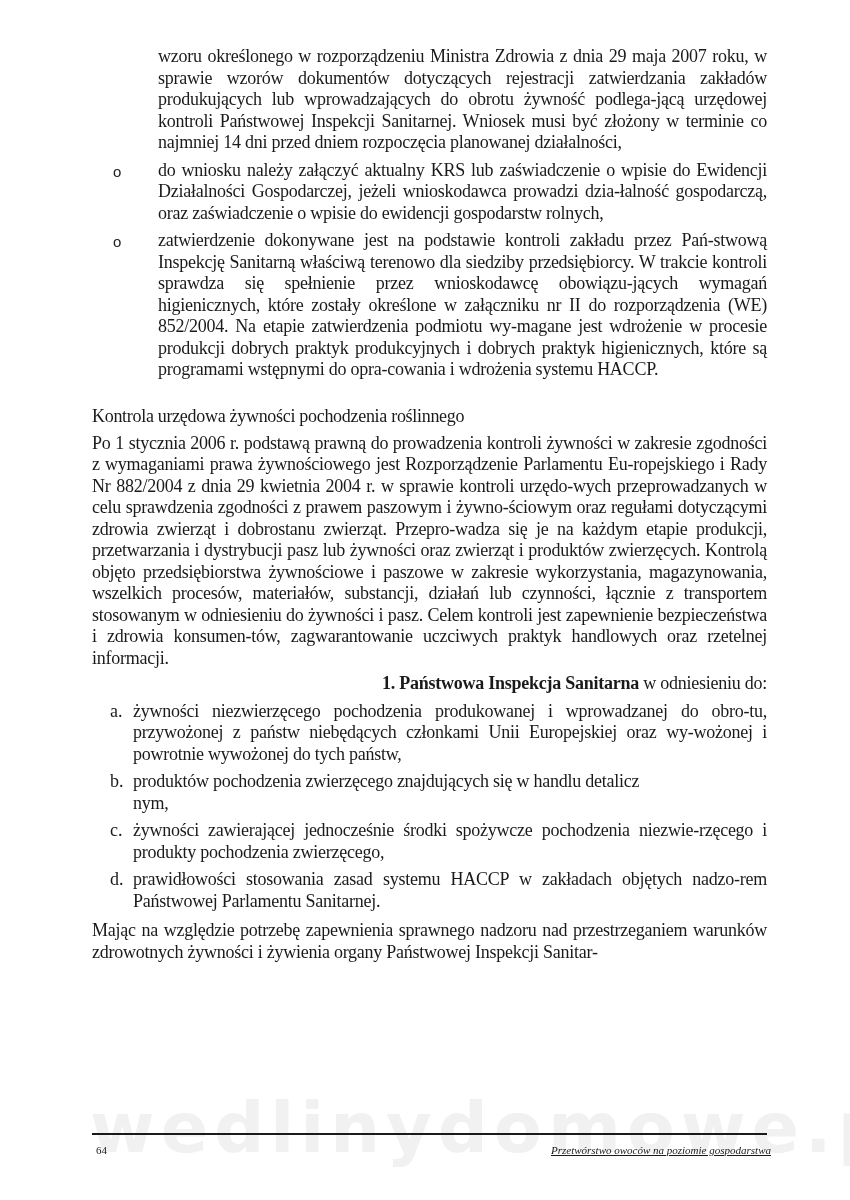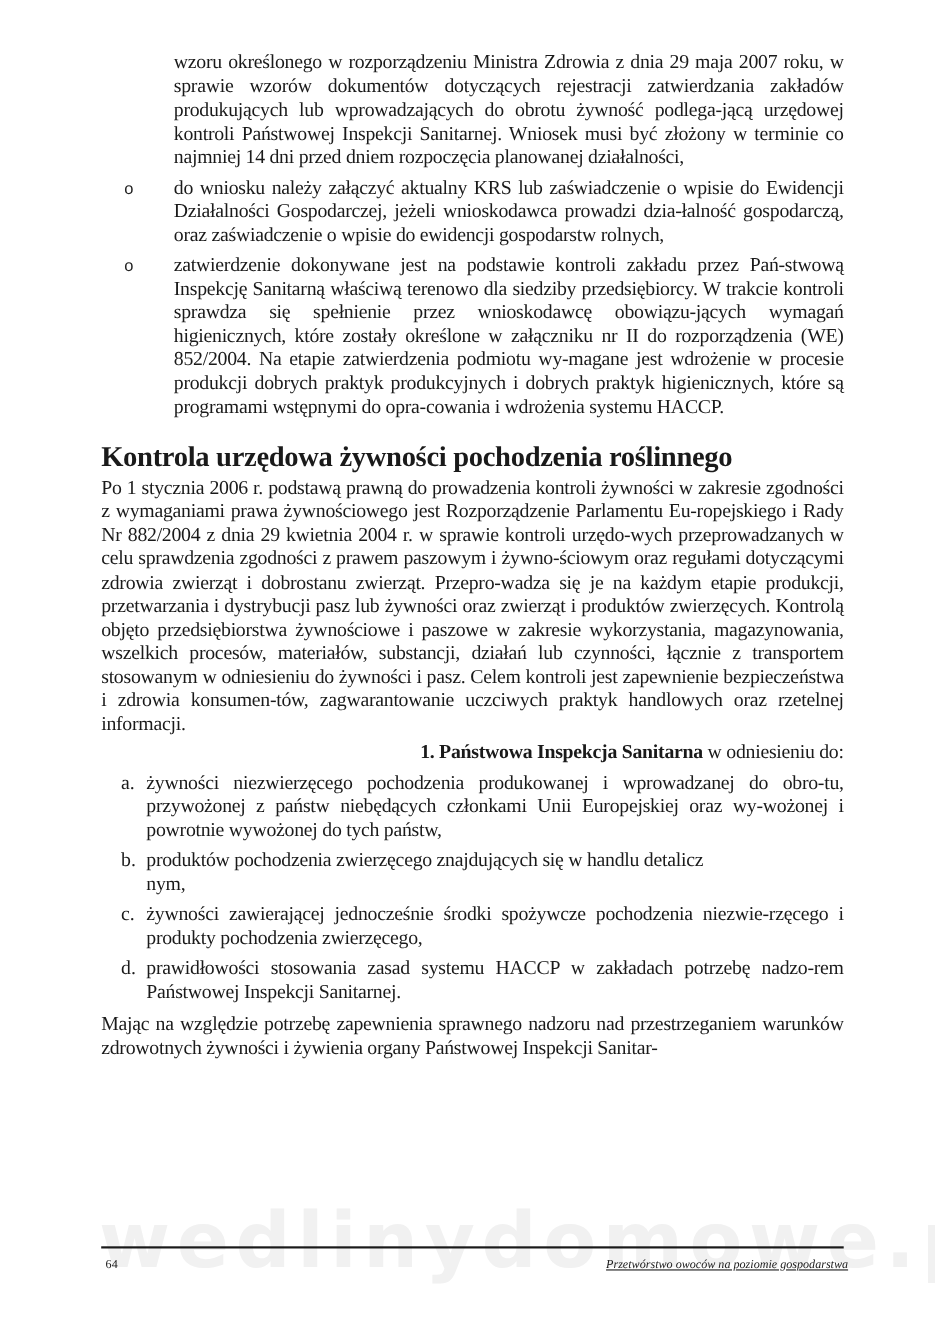--- a/index.html
+++ b/index.html
@@ -40,23 +40,23 @@
       position: absolute;
       left: -45px;
       top: 1px;
       font-size: 15px;
       line-height: 21.5px;
       font-family: "Liberation Sans", "DejaVu Sans", sans-serif;
       color: #222;
     }
     h2 {
       margin: 22px 0 2px 0;
-      font-size: 26px;
+      font-size: 18px;
       line-height: 26px;
-      font-weight: bold;
+      font-weight: normal;
       letter-spacing: -0.3px;
     }
     .para {
       margin-top: 4px;
     }
     .numbered-head {
       margin-top: 4px;
     }
     .numbered-head b {
       font-weight: bold;
@@ -167,21 +167,21 @@
     <p class="left">nym,</p>
   </div>
 
   <div class="alpha-item">
     <span class="alpha-marker">c.</span>
     <p>żywności zawierającej jednocześnie środki spożywcze pochodzenia niezwie-rzęcego i produkty pochodzenia zwierzęcego,</p>
   </div>
 
   <div class="alpha-item">
     <span class="alpha-marker">d.</span>
-    <p>prawidłowości stosowania zasad systemu HACCP w zakładach potrzebę nadzo-rem Państwowej Inspekcji Sanitarnej.</p>
+    <p>prawidłowości stosowania zasad systemu HACCP w zakładach objętych nadzo-rem Państwowej Parlamentu Sanitarnej.</p>
   </div>
 
   <p class="last-para">Mając na względzie potrzebę zapewnienia sprawnego nadzoru nad przestrzeganiem warunków zdrowotnych żywności i żywienia organy Państwowej Inspekcji Sanitar-</p>
 
 </div>
 
 <div class="footer-rule"></div>
 
 <div class="footer">
   <span class="page-num">64</span>

